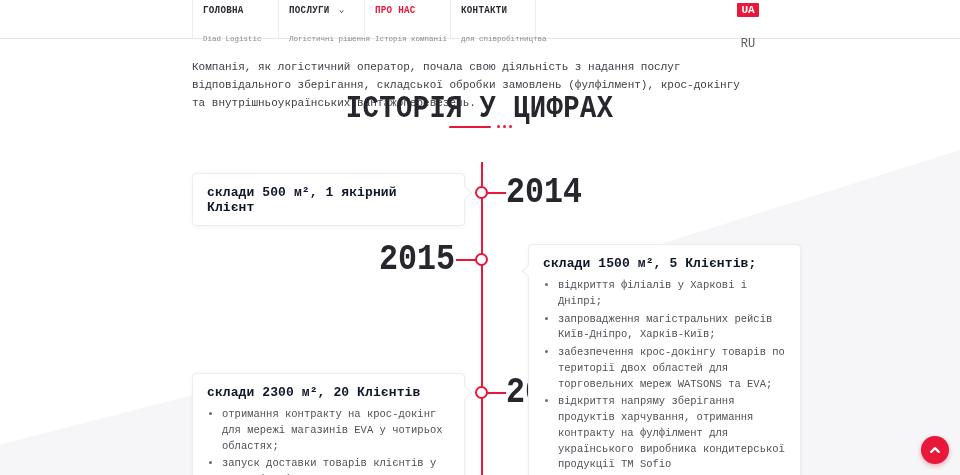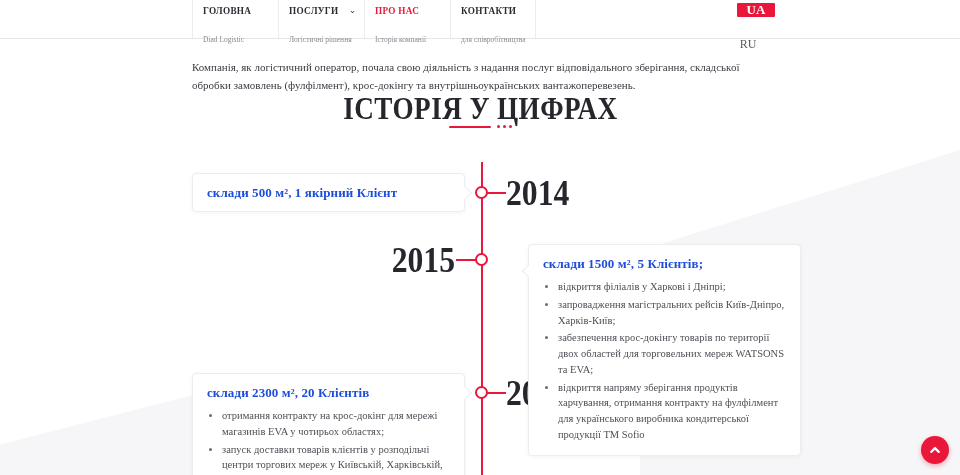--- a/index.html
+++ b/index.html
@@ -1,17 +1,17 @@
 <!DOCTYPE html>
 <html><head>
 <meta charset="utf-8">
 <style>
   html,body{margin:0;padding:0;background:#fff;}
   #page{position:relative;width:960px;height:475px;overflow:hidden;background:#ffffff;
-        font-family:Liberation Serif, serif;color:#2c2c34;}
+        font-family:Liberation Mono, monospace;color:#2c2c34;}
 
   
   .bg-band{position:absolute;background:#f6f6f8;z-index:0;}
   .bg-band.right{left:640px;top:140px;width:320px;height:335px;
       clip-path:polygon(0 33%,100% 3%,100% 100%,0 100%);}
   .bg-band.left{left:0;top:380px;width:200px;height:95px;
       clip-path:polygon(0 68%,100% 14%,100% 100%,0 100%);}
 
   
   header{position:absolute;left:0;top:0;width:960px;height:38px;background:#fff;
@@ -21,22 +21,22 @@
             padding:5px 0 0 10px;cursor:pointer;}
   .nav-item:last-child{border-right:1px solid #ececef;}
   .nav-label{display:flex;align-items:center;gap:4px;}
   .nav-label-text{display:inline-block;font-size:10px;font-weight:700;letter-spacing:.3px;
       color:#2b2b33;transform:scaleX(.92);transform-origin:left center;white-space:nowrap;}
   .nav-item.active .nav-label-text{color:#e9173a;}
   .chev{font-size:9px;color:#3a3a42;line-height:1;margin-left:2px;}
   .nav-sub{font-size:7.5px;color:#8b8b93;margin-top:19px;white-space:nowrap;}
 
   .lang{position:absolute;left:737px;top:3px;width:22px;text-align:center;}
-  .lang-active{display:block;width:38px;height:14px;line-height:14px;background:#e9173a;
-      color:#fff;font-size:13px;font-weight:700;border-radius:1px;cursor:pointer;}
+  .lang-active{display:block;width:22px;height:14px;line-height:14px;background:#e9173a;
+      color:#fff;font-size:11px;font-weight:700;border-radius:1px;cursor:pointer;}
   .lang-other{display:block;margin-top:20px;font-size:12px;color:#5a5a62;cursor:pointer;}
 
   
   .intro{position:absolute;left:192px;top:47px;width:560px;font-size:11px;line-height:1.65;
          color:#3c3c44;z-index:1;}
 
   
   .section-title{position:absolute;left:0;top:90px;width:960px;text-align:center;z-index:1;}
   .section-title span{display:inline-block;font-size:32px;font-weight:700;color:#26262c;
       letter-spacing:.5px;transform:scaleX(.85);}
@@ -53,21 +53,21 @@
   .entry .tick{position:absolute;height:2px;background:#e9173a;}
   .entry .dot{position:absolute;left:475px;width:13px;height:13px;box-sizing:border-box;
       background:#fff;border:2px solid #e9173a;border-radius:50%;z-index:2;}
   .card{position:absolute;width:273px;box-sizing:border-box;background:#fff;
       border:1px solid #ededf1;border-radius:4px;box-shadow:0 1px 4px rgba(40,40,60,.05);
       padding:11px 14px 10px 14px;z-index:1;}
   .card::after{content:"";position:absolute;width:9px;height:9px;background:#fff;
       transform:rotate(45deg);}
   .side-left .card::after{right:-5.5px;border-top:1px solid #ededf1;border-right:1px solid #ededf1;}
   .side-right .card::after{left:-5.5px;border-bottom:1px solid #ededf1;border-left:1px solid #ededf1;}
-  .card-title{font-size:13px;font-weight:700;color:#1d4ed8;letter-spacing:.1px;}
+  .card-title{font-size:13px;font-weight:700;color:#0f172a;letter-spacing:.1px;}
   .card ul{margin:7px 0 0 0;padding:0 0 0 15px;}
   .card li{font-size:10.5px;color:#4f4f57;line-height:1.5;margin-bottom:2px;}
   .card li::marker{color:#6a6a72;}
 
   .entry-0 .card{left:192px;top:23px;}
   .entry-0 .card::after{top:14px;}
   .entry-0 .year{left:506px;top:25px;}
   .entry-0 .dot{top:36px;}
   .entry-0 .tick{left:482px;top:42px;width:24px;}
 

